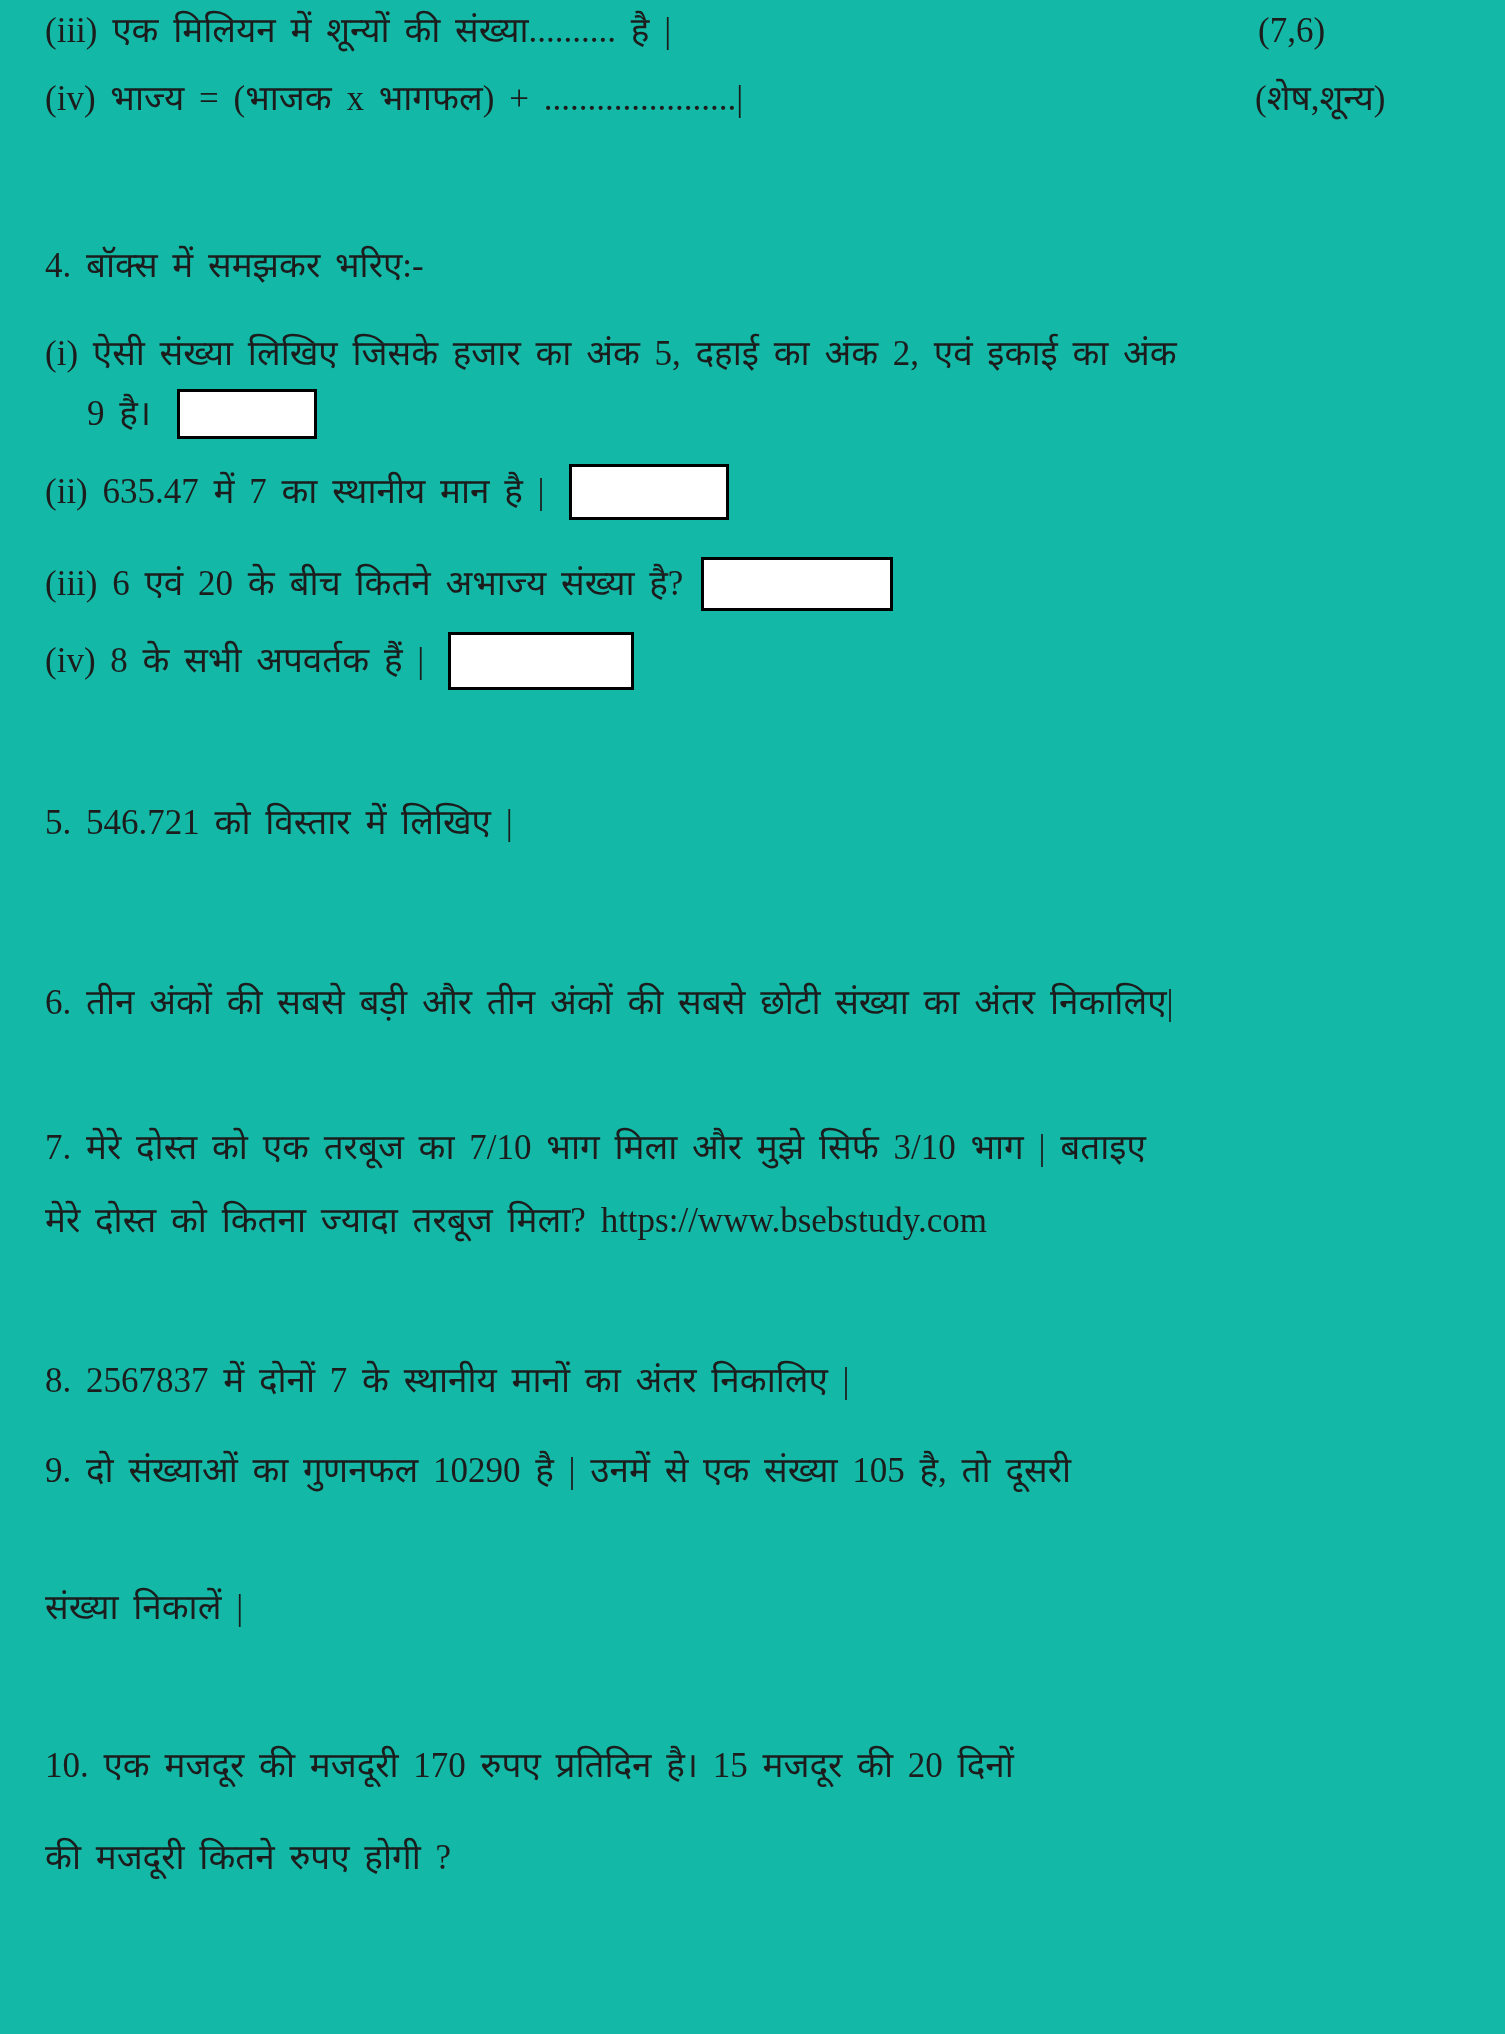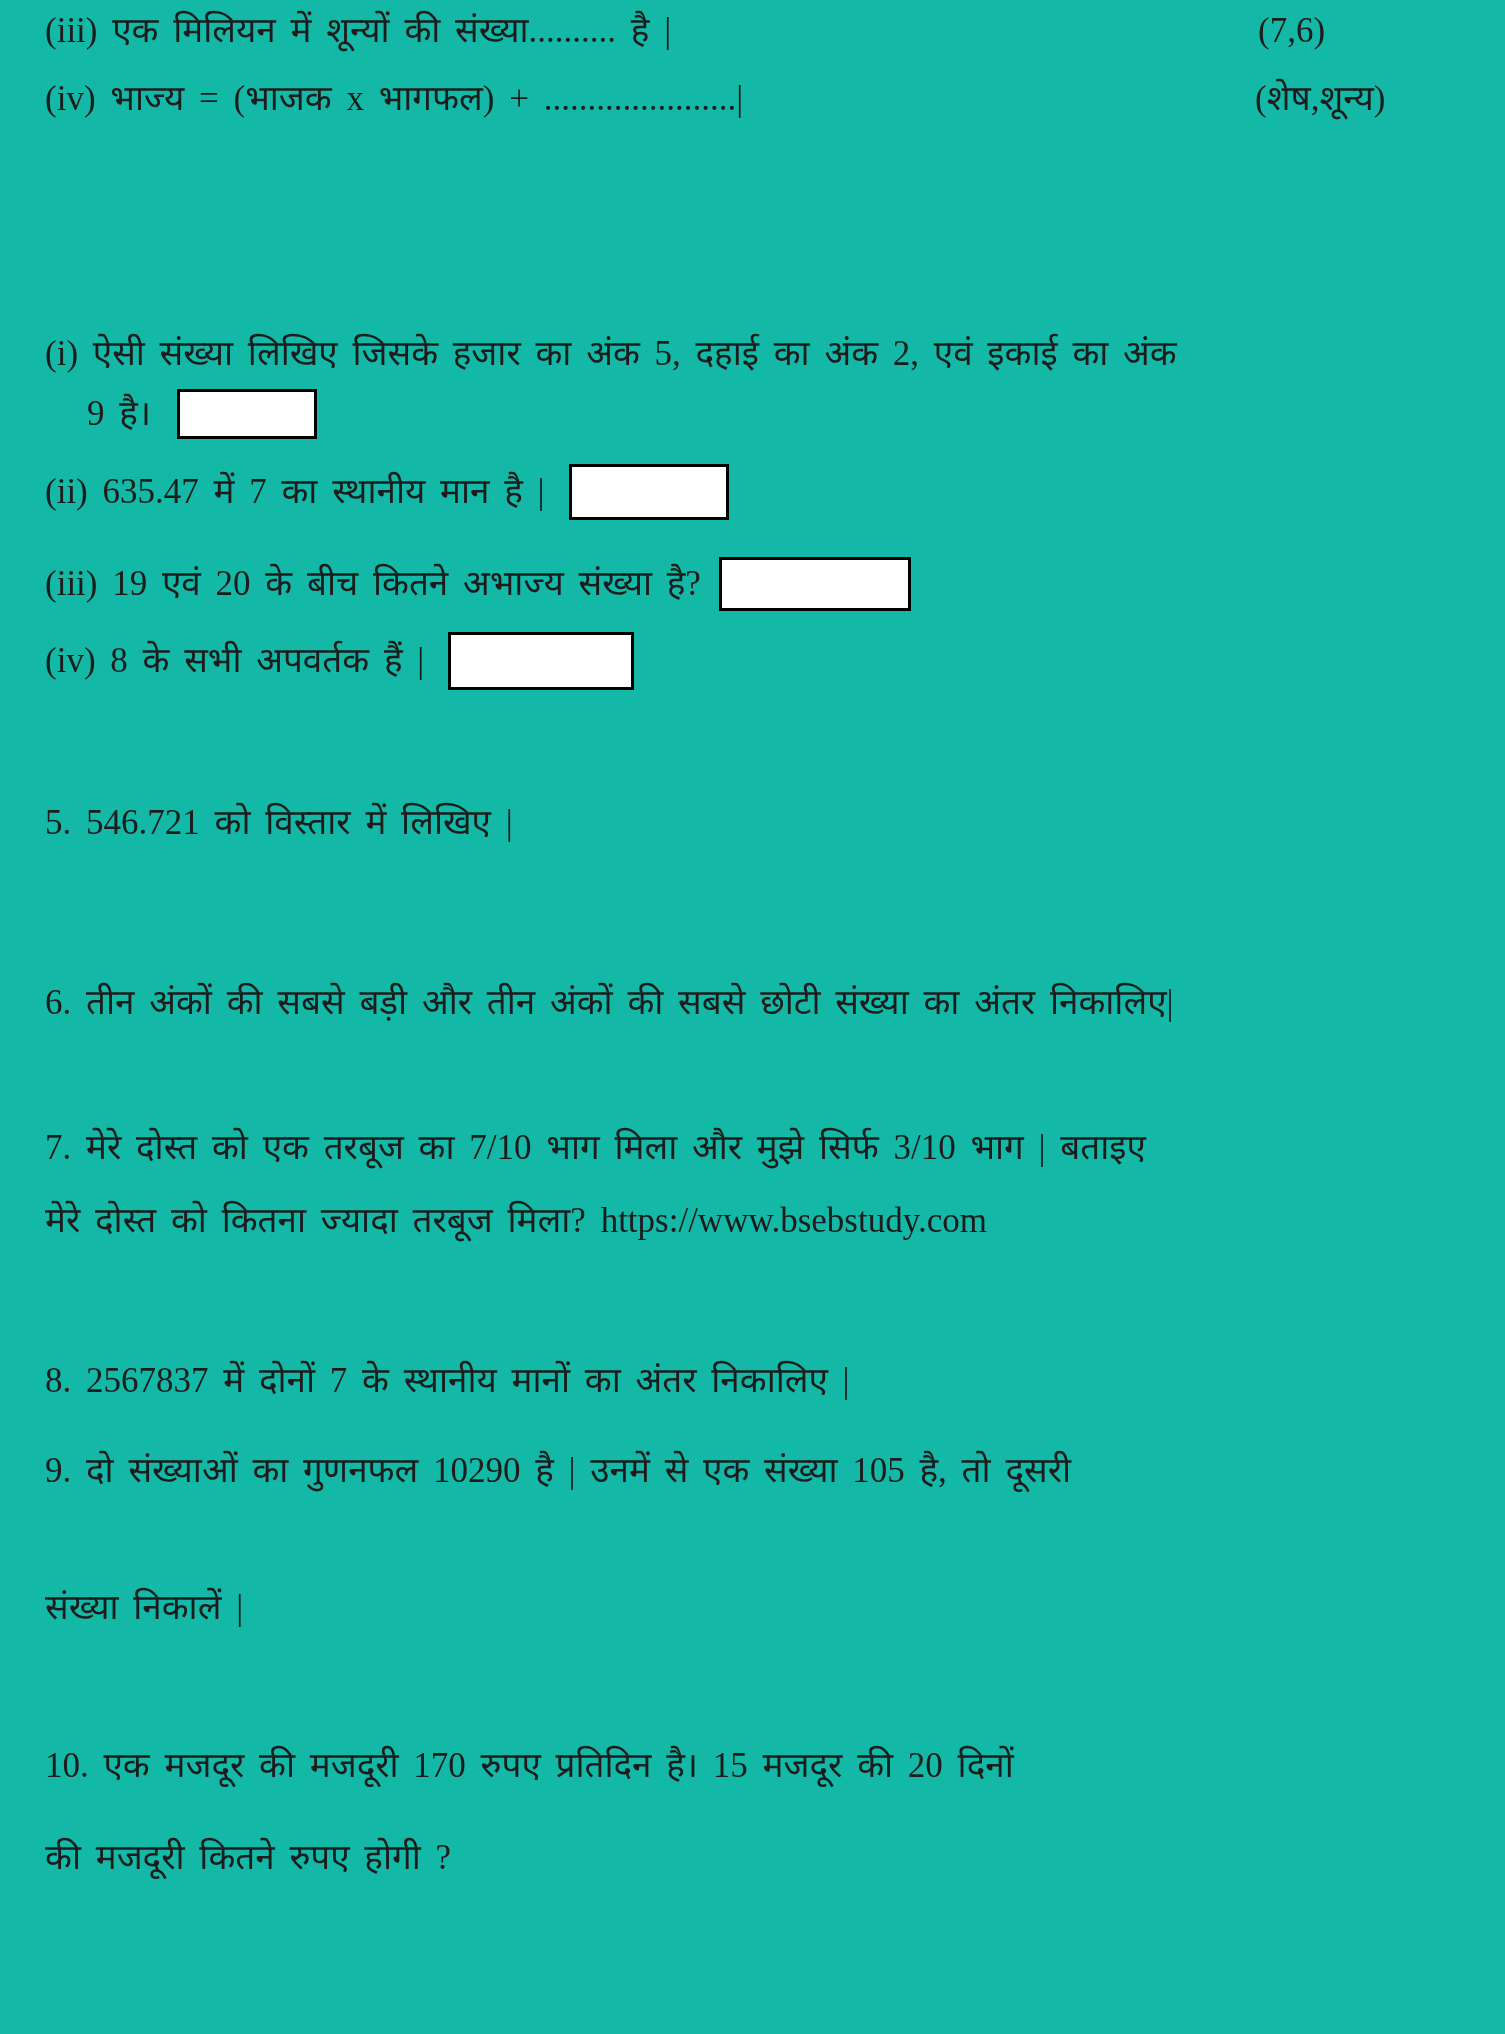--- a/index.html
+++ b/index.html
@@ -56,35 +56,36 @@
   <div class="line" style="top: 8px;">
     <span>(iii) एक मिलियन में शून्यों की संख्या.......... है |</span>
     <span class="answer-key akey-1">(7,6)</span>
   </div>
 
   <div class="line" style="top: 76px;">
     <span>(iv) भाज्य = (भाजक x भागफल) + ......................|</span>
     <span class="answer-key akey-2">(शेष,शून्य)</span>
   </div>
 
+  <div class="line" style="top: 243px;">4. बॉक्स में समझकर भरिए:-</div>
 
   <div class="line" style="top: 331px;">(i) ऐसी संख्या लिखिए जिसके हजार का अंक 5, दहाई का अंक 2, एवं इकाई का अंक</div>
 
   <div class="line flexline" style="top: 383px; height: 62px; margin-left: 42px;">
     <span>9 है।</span>
     <span class="answer-box box-1"></span>
   </div>
 
   <div class="line flexline" style="top: 460px; height: 64px;">
     <span>(ii) 635.47 में 7 का स्थानीय मान है |</span>
     <span class="answer-box box-2"></span>
   </div>
 
   <div class="line flexline" style="top: 553px; height: 62px;">
-    <span>(iii) 19 एवं 20 के बीच कितने अभाज्य संख्या है?</span>
+    <span>(iii) 6 एवं 20 के बीच कितने अभाज्य संख्या है?</span>
     <span class="answer-box box-3"></span>
   </div>
 
   <div class="line flexline" style="top: 628px; height: 66px;">
     <span>(iv) 8 के सभी अपवर्तक हैं |</span>
     <span class="answer-box box-4"></span>
   </div>
 
   <div class="line" style="top: 774px; margin-top: 26px;">5. 546.721 को विस्तार में लिखिए |</div>
 

